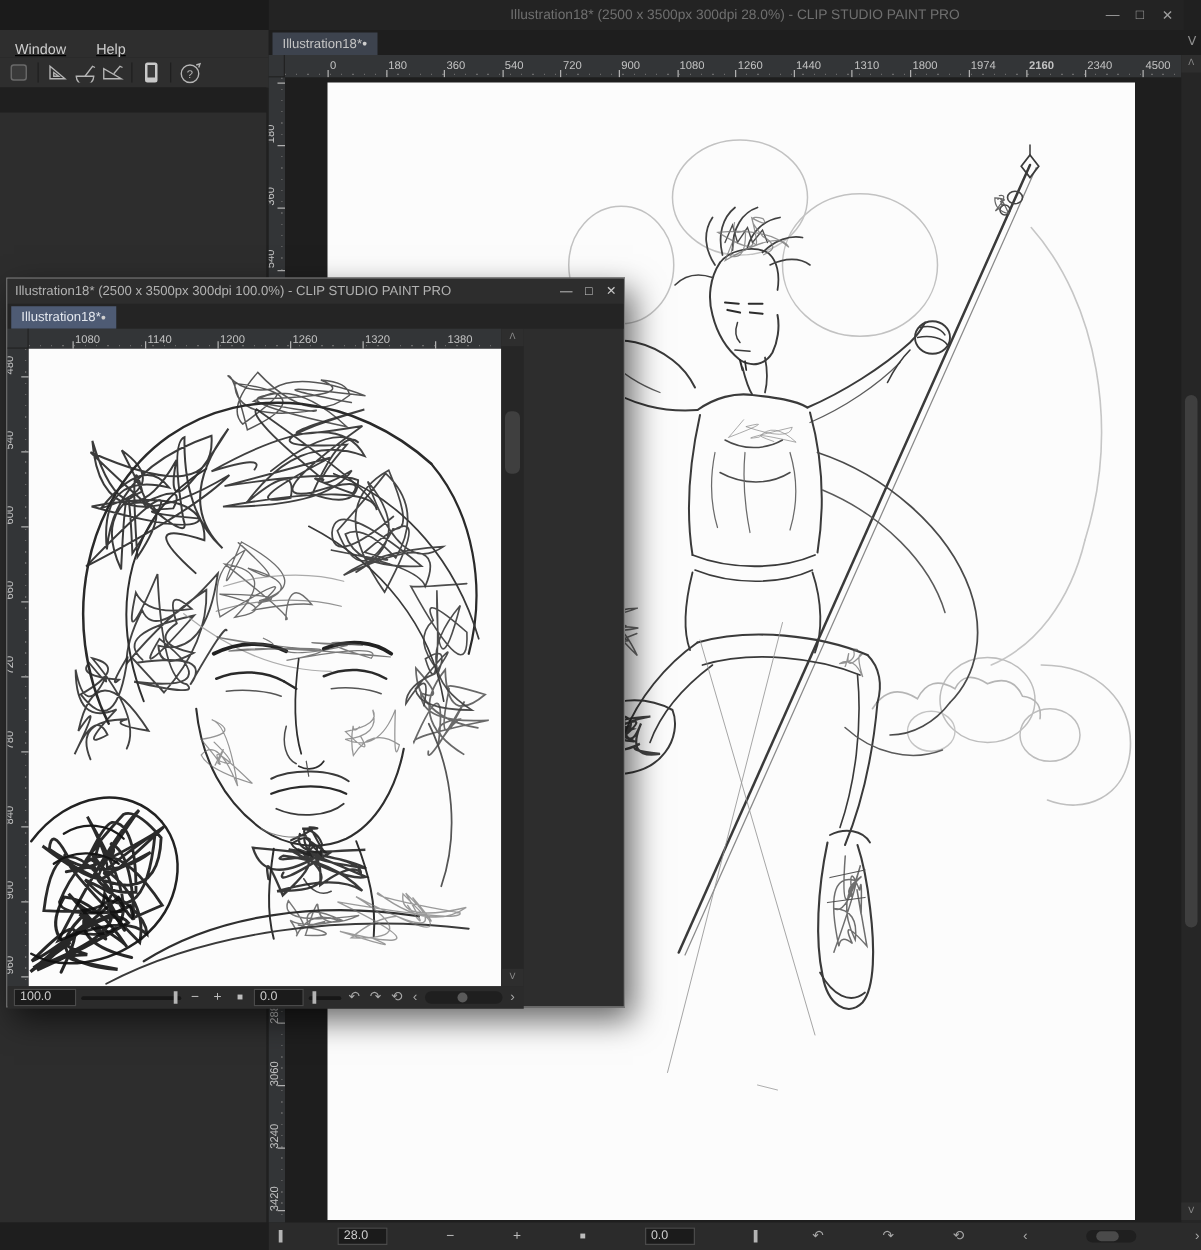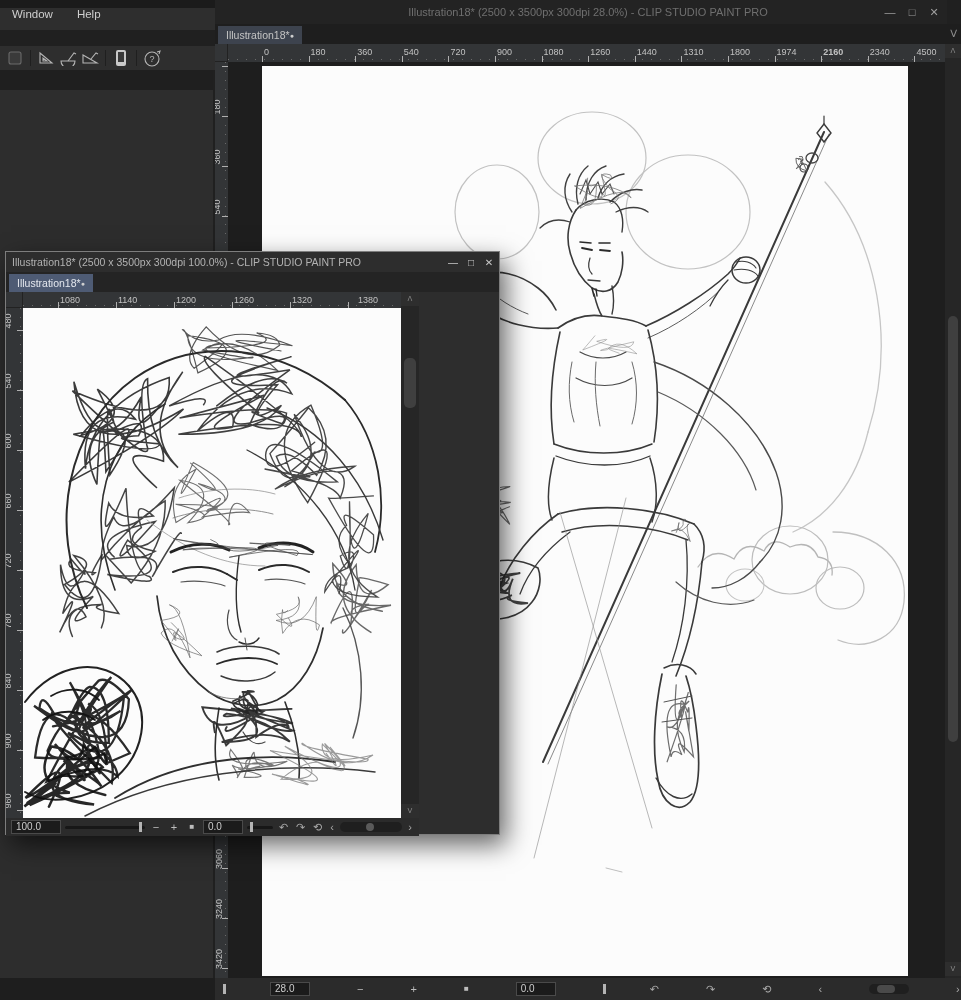--- a/index.html
+++ b/index.html
@@ -7,21 +7,21 @@
   .screen{position:relative;width:961px;height:1000px;background:#202020;overflow:hidden;}
 
   
   .titlebar{position:absolute;left:0;top:0;width:947px;height:24px;background:#232323;}
   .titlebar .tseg{position:absolute;left:0;top:0;width:215px;height:24px;background:#1b1b1b;}
   .titlebar .ttl{position:absolute;left:215px;top:0;width:746px;height:24px;line-height:24px;
     text-align:center;font-size:11px;color:#6f6f6f;white-space:nowrap;overflow:hidden;}
   .win-controls{position:absolute;right:6px;top:0;height:24px;display:flex;align-items:center;gap:8px;}
   .win-controls span{color:#9d9d9d;font-size:11px;width:14px;text-align:center;cursor:default;}
 
-  .menubar{position:absolute;left:0;top:8px;width:215px;height:22px;background:#2e2e2e;display:flex;align-items:flex-start;}
+  .menubar{position:absolute;left:0;top:24px;width:215px;height:22px;background:#2e2e2e;display:flex;align-items:flex-end;text-decoration:underline;}
   .menubar .mi{color:#cfcfcf;font-size:11.5px;padding:0 12px;}
   .toolbar{position:absolute;left:0;top:46px;width:215px;height:24px;background:#2e2e2e;display:flex;align-items:center;padding-left:4px;}
   .tool{width:22px;height:20px;display:flex;align-items:center;justify-content:center;}
   .tsep{width:1px;height:16px;background:#1f1f1f;margin:0 4px;}
   .tool svg{stroke:#b5b5b5;fill:none;stroke-width:1.1;}
   .panel-head{position:absolute;left:0;top:70px;width:213px;height:20px;background:#1f1f1f;}
   .panel{position:absolute;left:0;top:90px;width:213px;height:888px;background:#2d2d2d;}
   .status-left{position:absolute;left:0;top:978px;width:215px;height:22px;background:#1e1e1e;}
 
   
@@ -59,21 +59,21 @@
   .sb-slider .track{position:absolute;left:0;right:0;top:6px;height:3px;background:#171717;border-radius:2px;}
   .sb-slider .thumb{position:absolute;top:2px;width:3px;height:10px;background:#b4b4b4;}
   .sb-btn{color:#bdbdbd;font-size:11px;width:14px;text-align:center;line-height:14px;}
   .sb-ico{color:#a8a8a8;font-size:11px;width:16px;text-align:center;line-height:14px;}
   .hscroll{position:relative;flex:1;height:10px;background:#1f1f1f;border-radius:5px;min-width:40px;}
   .hthumb{position:absolute;top:1px;height:8px;border-radius:4px;background:#4a4a4a;}
   .hthumb.round{width:8px;background:#5a5a5a;}
 
   
   .float-win{position:absolute;left:5px;top:222px;width:495px;height:584px;background:#2d2d2d;
-    border:1px solid #7d7d7d;box-shadow:6px 10px 24px rgba(0,0,0,.6);margin-top:29px;}
+    border:1px solid #7d7d7d;box-shadow:6px 10px 24px rgba(0,0,0,.6);}
   .f-titlebar{position:absolute;left:0;top:0;width:100%;height:20px;background:#2d2d2d;}
   .f-titlebar .ttl{position:absolute;left:6px;right:60px;top:0;height:20px;line-height:20px;font-size:10.5px;color:#b2b2b2;
     white-space:nowrap;overflow:hidden;}
   .f-controls{position:absolute;right:4px;top:0;height:20px;display:flex;align-items:center;gap:6px;}
   .f-controls span{color:#c9c9c9;font-size:10px;width:12px;text-align:center;}
   .f-tabbar{position:absolute;left:0;top:20px;width:100%;height:20px;background:#242424;}
 </style>
 </head>
 <body>
 

